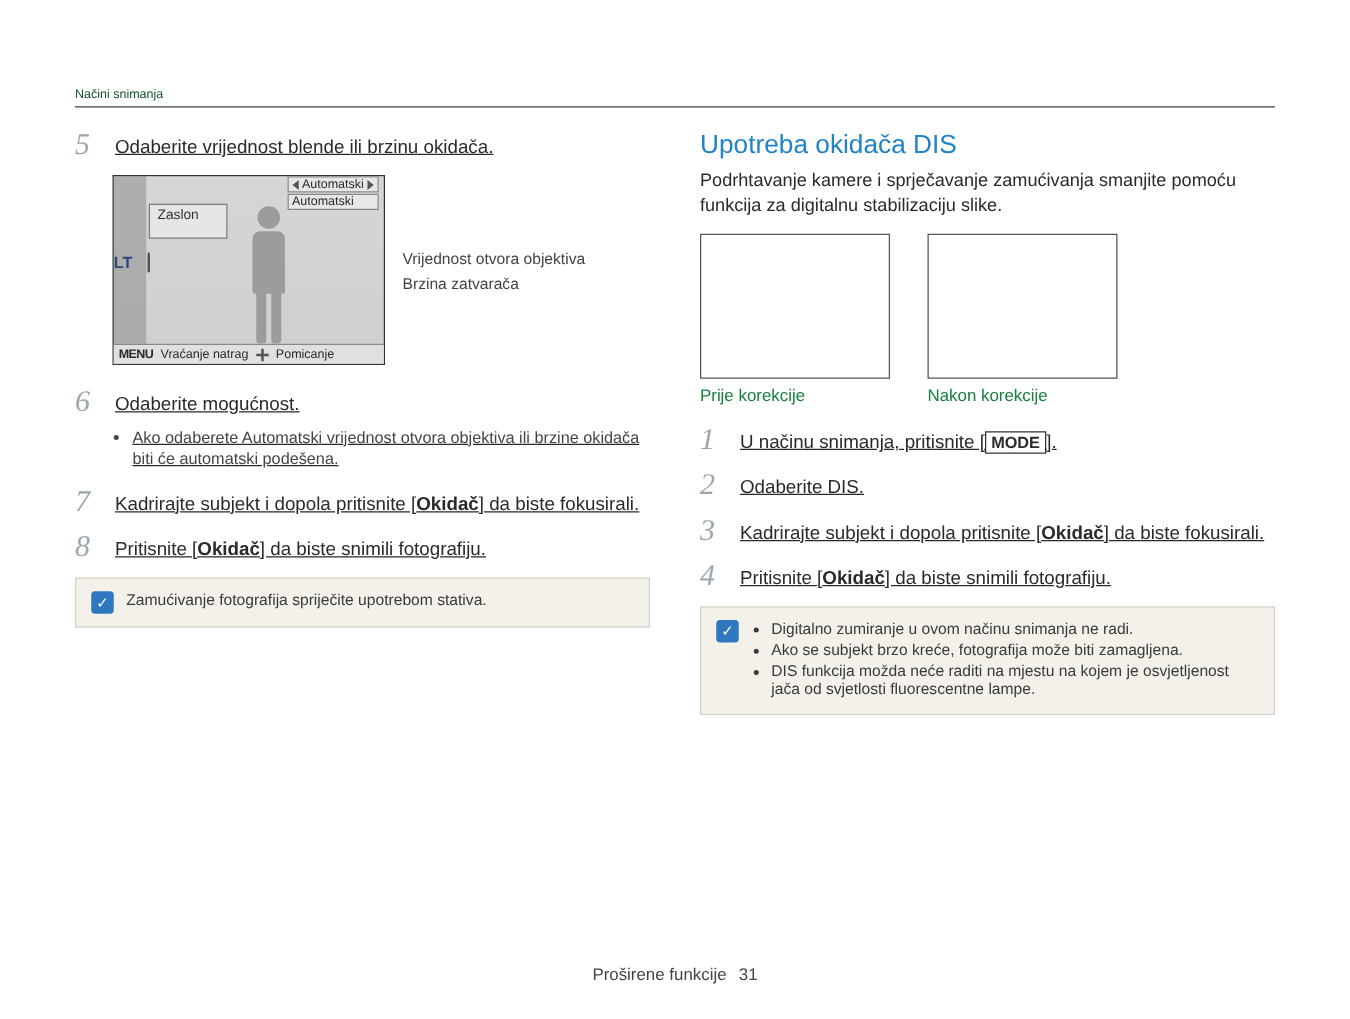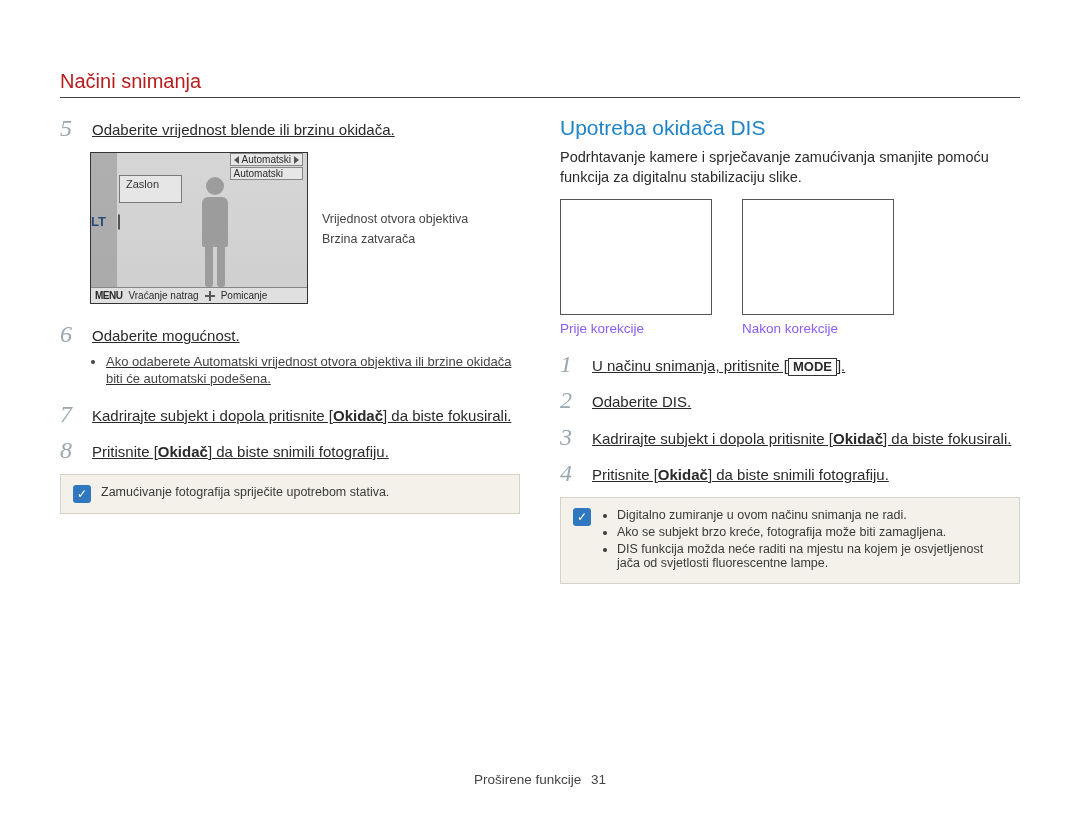--- a/index.html
+++ b/index.html
@@ -12,22 +12,22 @@
     color: #2a2a2a;
   }
   .page {
     position: relative;
     width: 1080px;
     height: 815px;
     box-sizing: border-box;
     padding: 70px 60px 0 60px;
   }
   .section-label {
-    font-size: 20px;
-    color: #b91c1c;
+    font-size: 10px;
+    color: #14532d;
     padding-bottom: 4px;
   }
   hr.section-rule {
     border: none;
     border-top: 1px solid #444;
     margin: 0 0 18px 0;
   }
   .columns {
     display: flex;
     gap: 40px;
@@ -231,21 +231,21 @@
     margin-bottom: 6px;
   }
   .preview-box {
     width: 150px; height: 114px;
     border: 1px solid #555;
     background: #fff;
   }
   .preview-labels {
     display:flex; gap: 30px;
     font-size: 13.5px;
-    color: #8b5cf6;
+    color: #15803d;
     margin-bottom: 16px;
     align-items: center;
   }
   .preview-labels span { width: 152px; }
   .footer {
     position: absolute;
     bottom: 28px;
     left: 0; right: 0;
     text-align: center;
     font-size: 13.5px;

